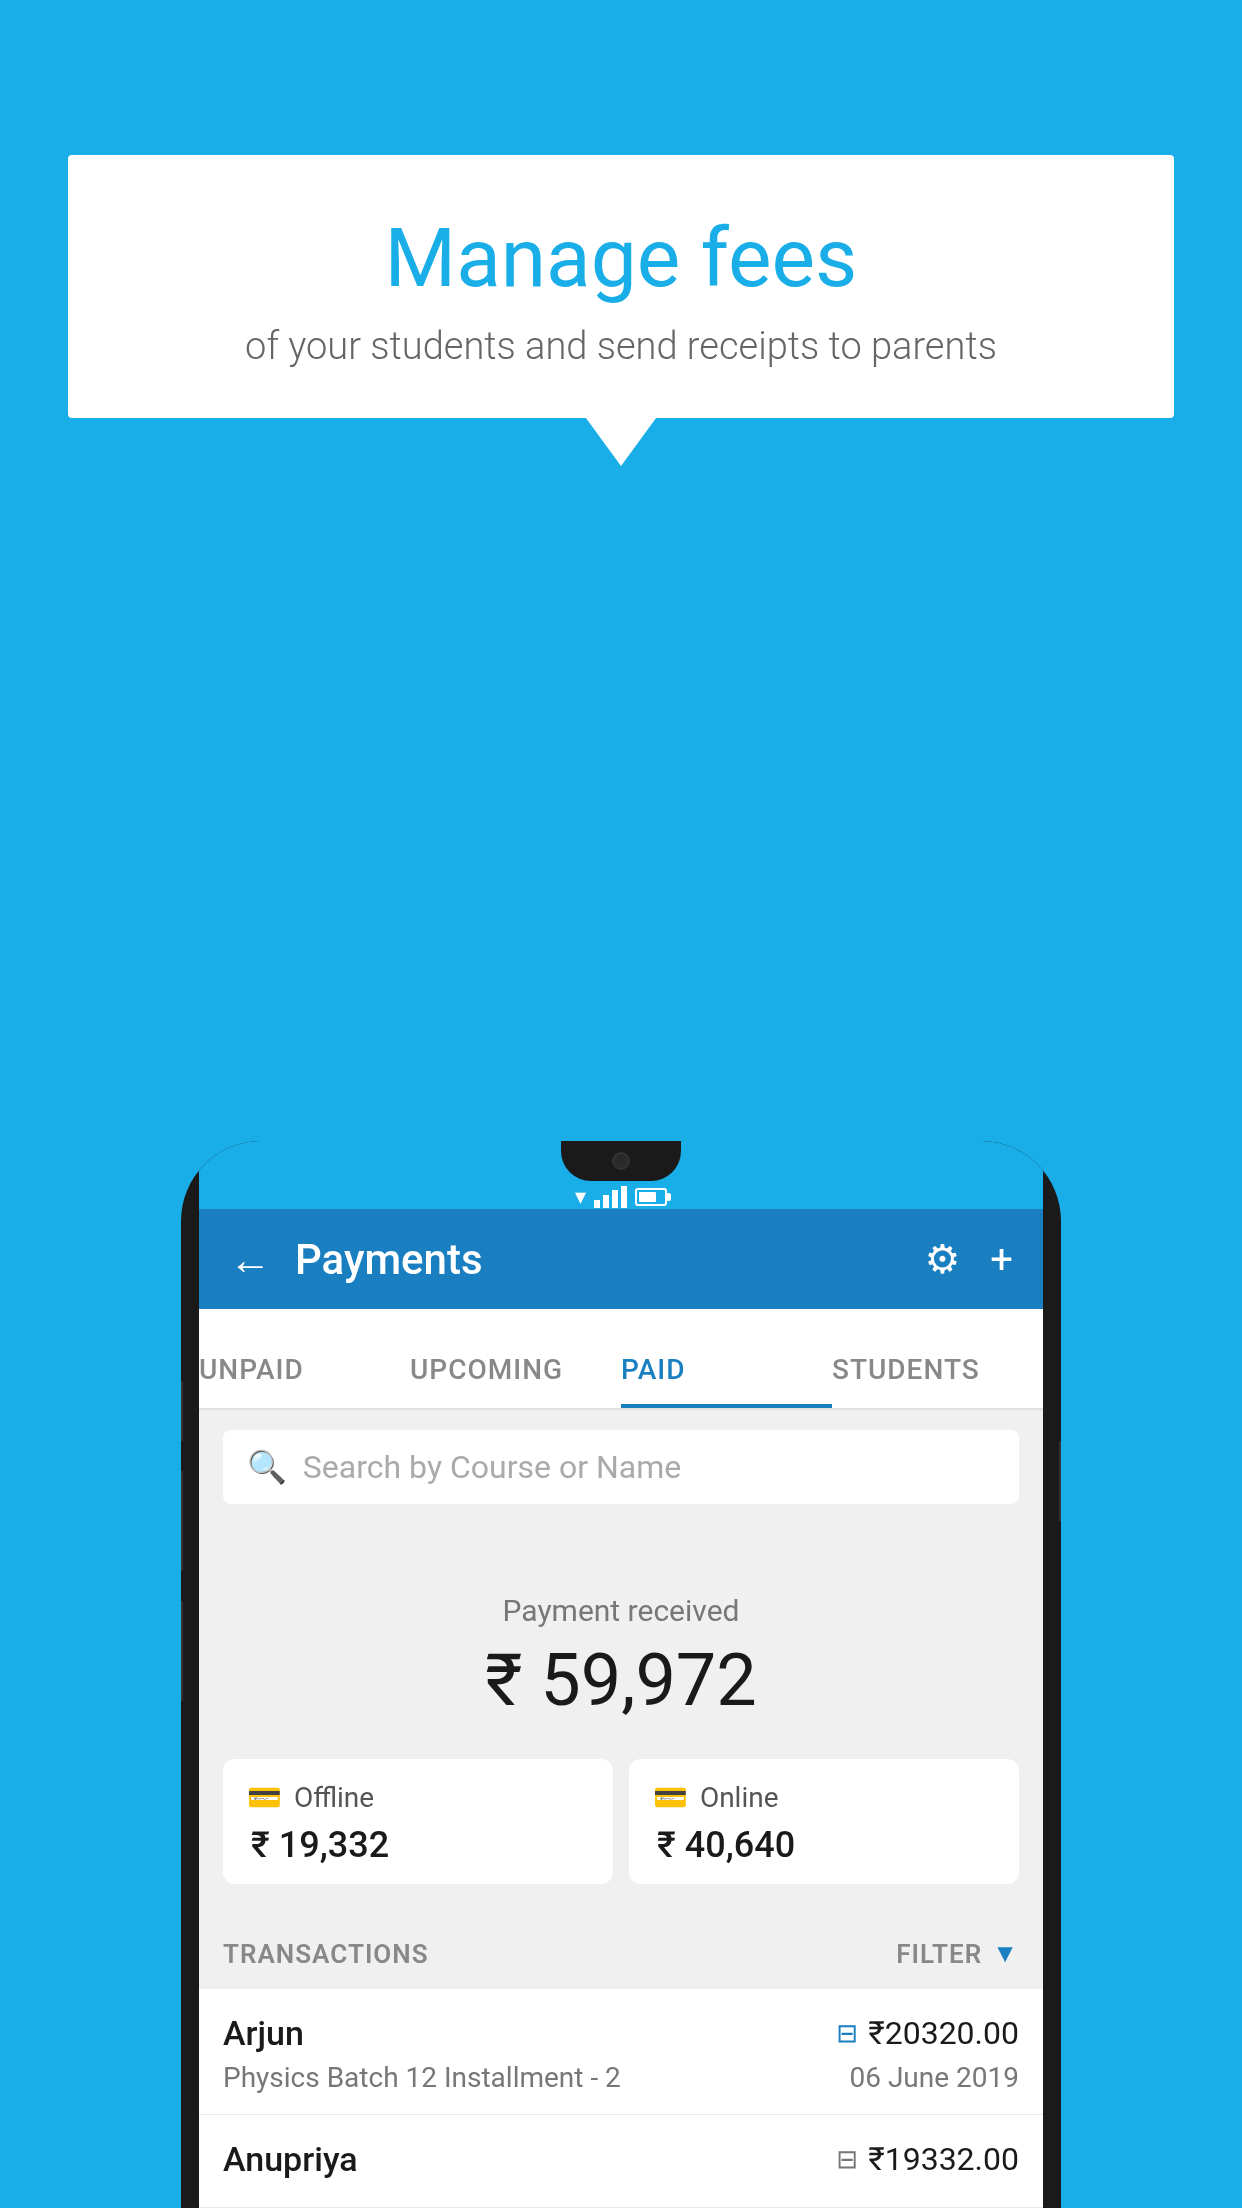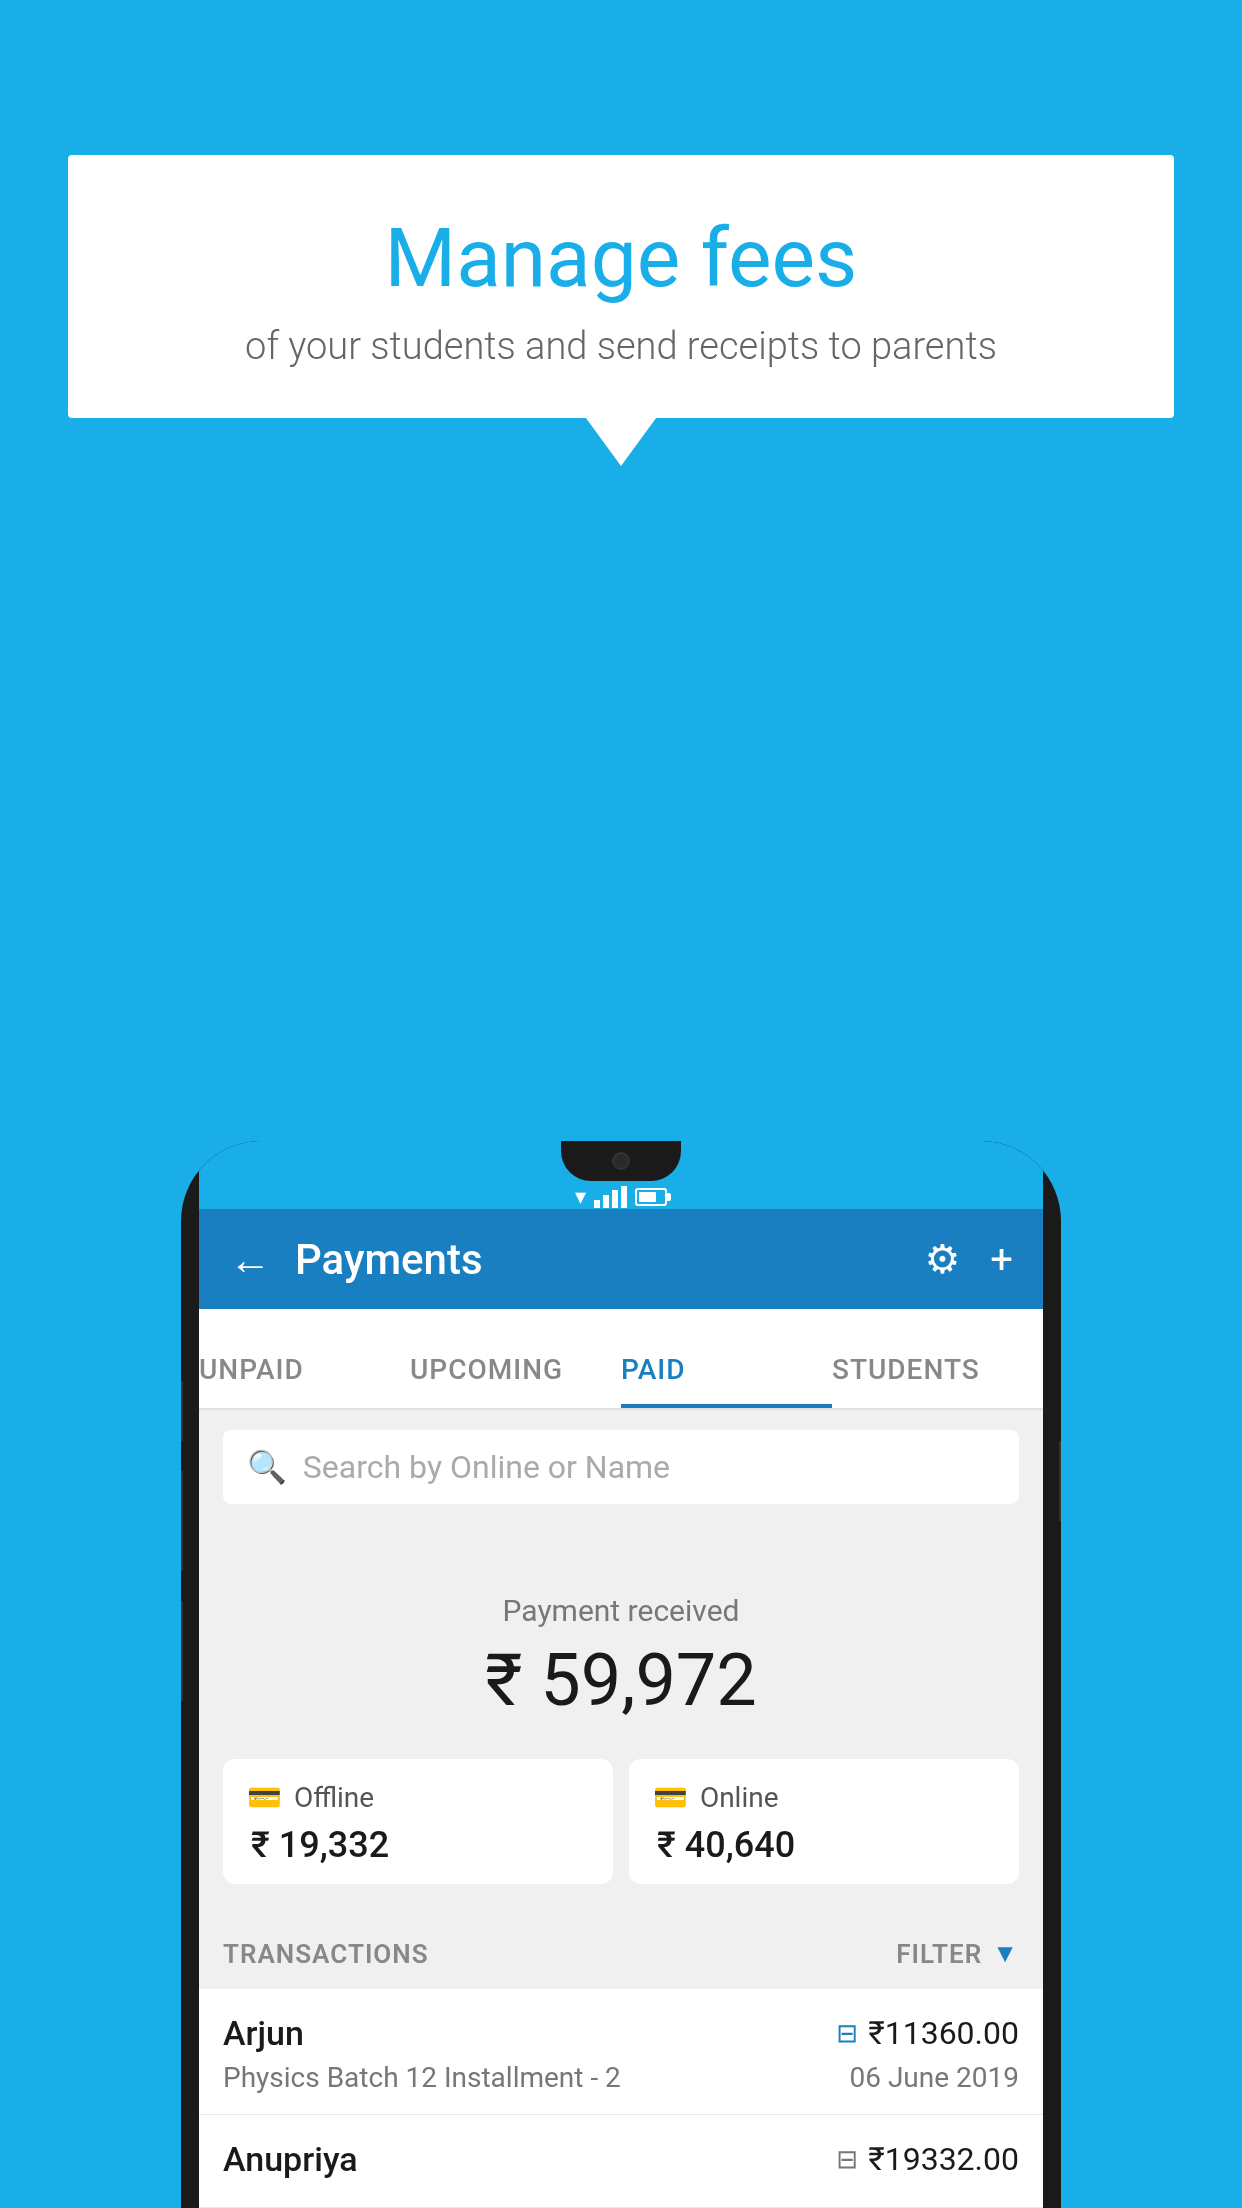--- a/index.html
+++ b/index.html
@@ -515,21 +515,21 @@
           <span>PAID</span>
         </div>
         <div class="tab">
           <span>STUDENTS</span>
         </div>
       </div>
 
       <div class="search-container">
         <div class="search-bar">
           <span class="search-icon-wrap">🔍</span>
-          <span class="search-placeholder">Search by Online or Name</span>
+          <span class="search-placeholder">Search by Course or Name</span>
         </div>
       </div>
 
       <div class="payment-summary">
         <div class="payment-received-label">Payment received</div>
         <div class="payment-amount">₹ 59,972</div>
         <div class="payment-cards">
           <div class="payment-card">
             <div class="payment-card-header">
               <span class="card-icon">💳</span>
@@ -553,21 +553,21 @@
           <span>FILTER</span>
           <span class="filter-funnel">▼</span>
         </div>
       </div>
 
       <div class="transaction-row">
         <div class="transaction-top">
           <span class="student-name">Arjun</span>
           <div class="transaction-amount-wrap">
             <span class="online-icon">⊟</span>
-            <span class="transaction-amount">₹11360.00</span>
+            <span class="transaction-amount">₹20320.00</span>
           </div>
         </div>
         <div class="transaction-bottom">
           <span class="course-name">Physics Batch 12 Installment - 2</span>
           <span class="transaction-date">06 June 2019</span>
         </div>
       </div>
 
       <div class="transaction-row">
         <div class="transaction-top">

